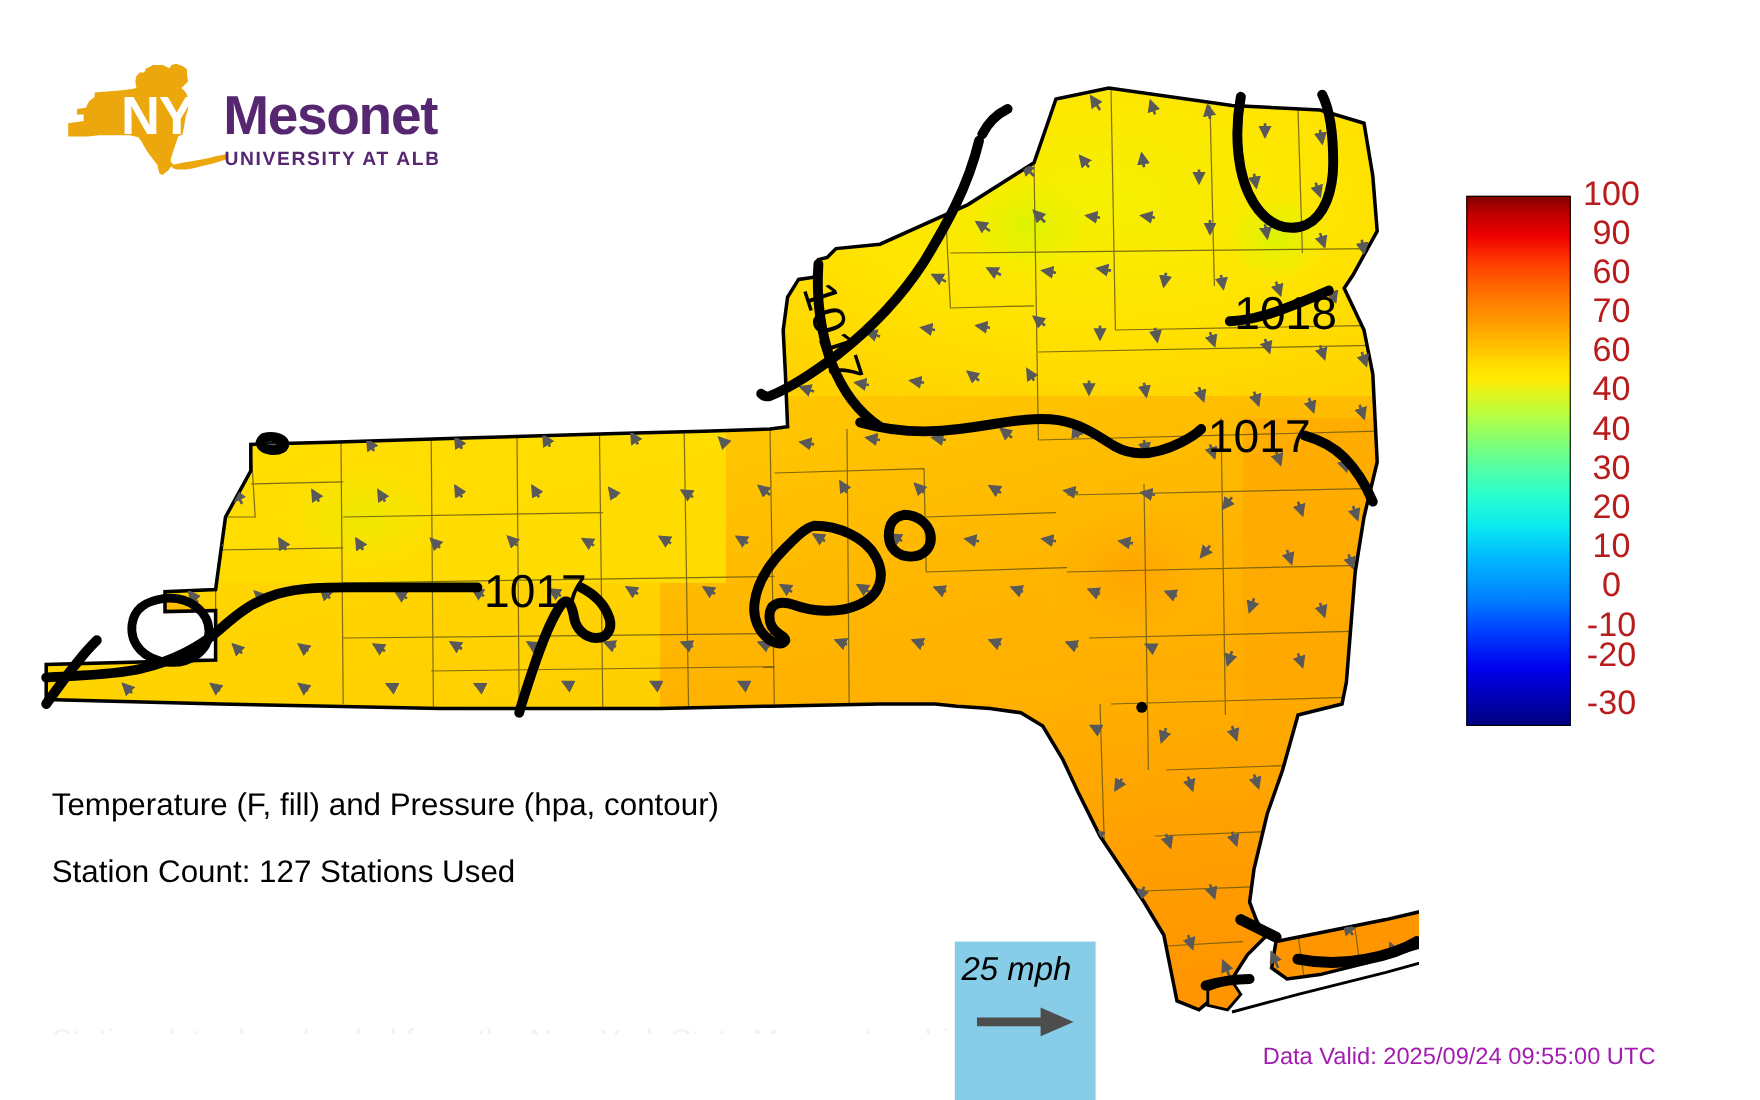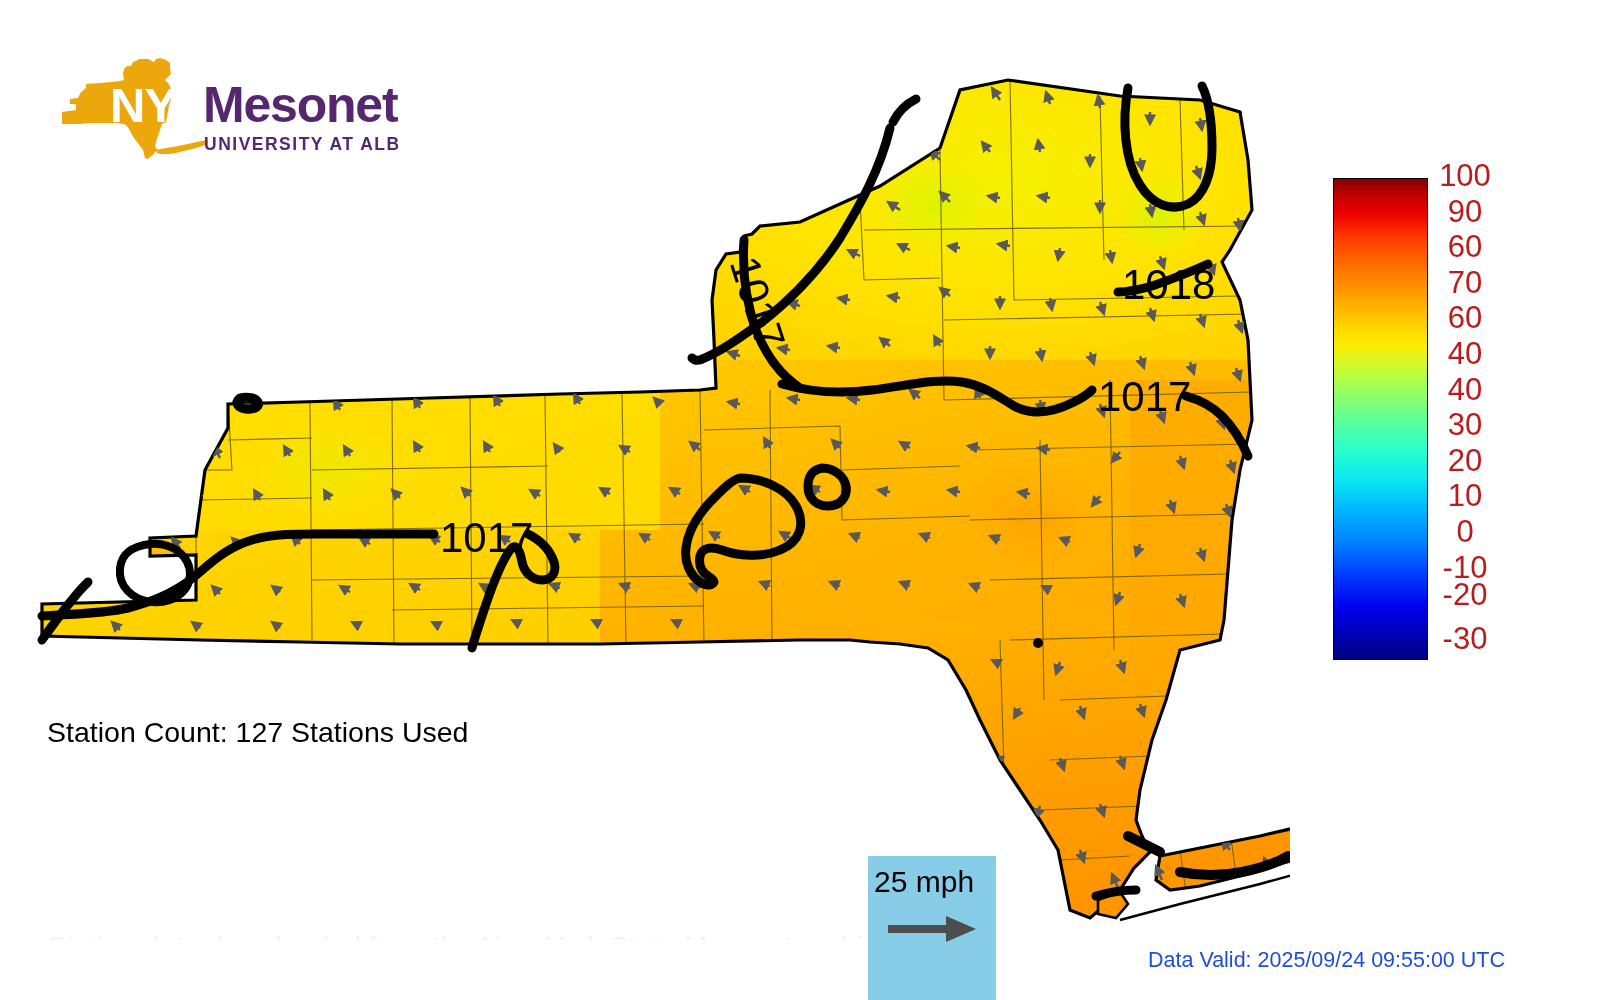--- a/index.html
+++ b/index.html
@@ -139,20 +139,21 @@
   }
 
   
   #wind-legend {
     position: absolute;
     left: 868px;
     top: 856px;
     width: 128px;
     height: 144px;
     background: #87cde8;
+    font-style: italic;
   }
   #wind-legend .wl-text {
     position: absolute;
     left: 6px;
     top: 9px;
     font-size: 30px;
     color: #000000;
     white-space: nowrap;
   }
   #wind-legend .wl-arrow {
@@ -160,21 +161,21 @@
     left: 20px;
     top: 58px;
   }
 
   
   #data-valid {
     position: absolute;
     left: 1148px;
     top: 948px;
     font-size: 21.5px;
-    color: #1d4ed8;
+    color: #a21caf;
     white-space: nowrap;
   }
 </style>
 </head>
 <body>
 
 <div id="stage">
 
   <div id="map-wrap">
     <svg id="map-svg" width="1290" height="1000" viewBox="0 0 1290 1000" xmlns="http://www.w3.org/2000/svg">
@@ -607,20 +608,21 @@
     <div class="cb-label" style="top:249.2px">30</div>
     <div class="cb-label" style="top:284.8px">20</div>
     <div class="cb-label" style="top:320.4px">10</div>
     <div class="cb-label" style="top:356px">0</div>
     <div class="cb-label" style="top:391.6px">-10</div>
     <div class="cb-label" style="top:419px">-20</div>
     <div class="cb-label" style="top:462.8px">-30</div>
   </div>
 
   <div id="caption">
+    <div class="cap-line">Temperature (F, fill) and Pressure (hpa, contour)</div>
     <div class="cap-line">Station Count: 127 Stations Used</div>
   </div>
   <div id="cap-clip">
     <div class="cap-line">Station data downloaded from the New York State Mesonet archive</div>
   </div>
 
   <div id="wind-legend">
     <div class="wl-text">25 mph</div>
     <div class="wl-arrow">
       <svg width="90" height="30" viewBox="0 0 90 30" xmlns="http://www.w3.org/2000/svg">

